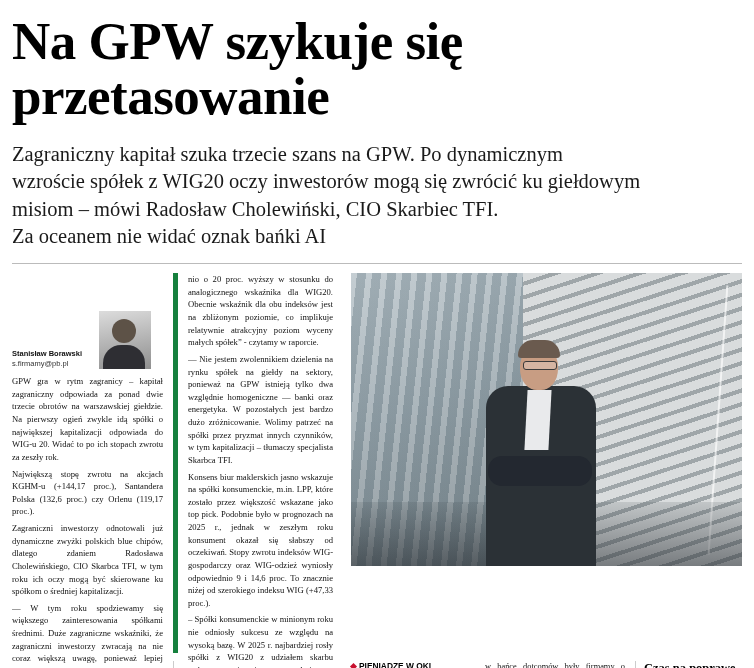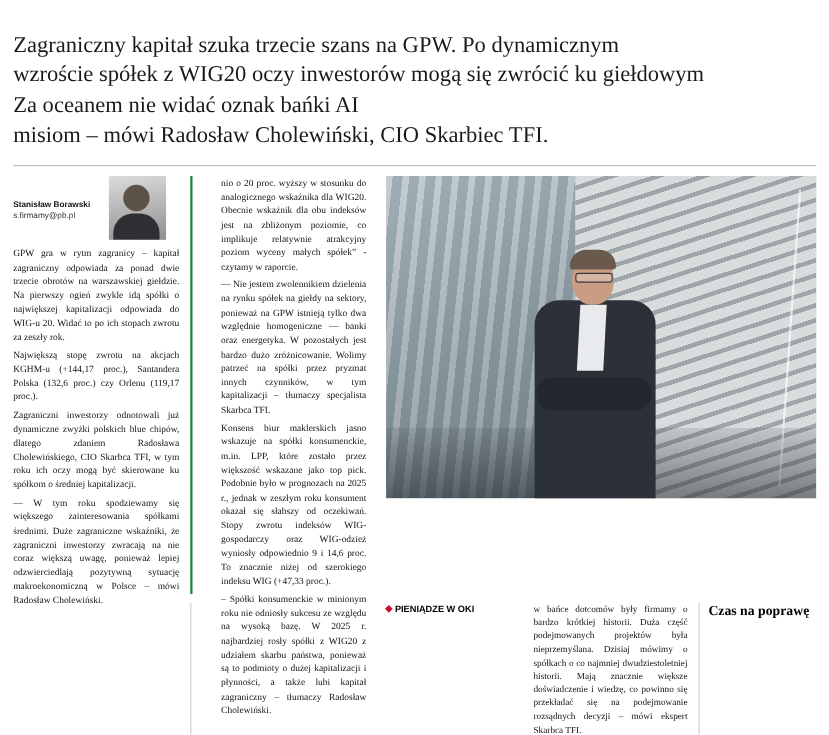--- a/index.html
+++ b/index.html
@@ -51,28 +51,29 @@
   
   .cols {
     display: flex;
     margin-top: 9px;
     height: 380px;
   }
   .col {
     box-sizing: border-box;
   }
   .col1 { width: 161px; padding-right: 10px; }
-  .col2 { width: 172px; padding-right: 12px; border-left: 2px solid #15803d; padding-left: 26px;}
+  .col2 { width: 172px; padding-right: 12px; border-left: 5px solid #15803d; padding-left: 10px;}
   .col3 { flex: 1; padding-left: 6px; }
   
   .byline-row {
     display: flex;
-    align-items: center;
+    align-items: flex-end;
     gap: 17px;
     margin-bottom: 6px;
+    margin-top: 38px;
   }
   .byline-text {
     font-family: "Liberation Sans", sans-serif;
     font-size: 7.5px;
     line-height: 1.35;
     padding-top: 4px;
   }
   .byline-name { font-weight: bold; color:#111; }
   .byline-mail { color: #333; }
   .byline-photo {
@@ -216,26 +217,30 @@
     font-size: 8.4px;
     line-height: 1.45;
     text-align: justify;
   }
 </style>
 </head>
 <body>
 
 <div class="page">
 
+  <h1 class="headline">
+    <span>Na GPW szykuje się</span>
+    <span class="l2">przetasowanie</span>
+  </h1>
 
   <div class="deck">
     <div>Zagraniczny kapitał szuka trzecie szans na GPW. Po dynamicznym</div>
     <div>wzroście spółek z WIG20 oczy inwestorów mogą się zwrócić ku giełdowym</div>
+    <div>misiom – mówi Radosław Cholewiński, CIO Skarbiec TFI.</div>
     <div>Za oceanem nie widać oznak bańki AI</div>
-    <div>misiom – mówi Radosław Cholewiński, CIO Skarbiec TFI.</div>
   </div>
 
   <hr class="toprule">
 
   <div class="cols">
 
     <div class="col col1">
       <div class="byline-row">
         <div class="byline-text">
           <div class="byline-name">Stanisław Borawski</div>

